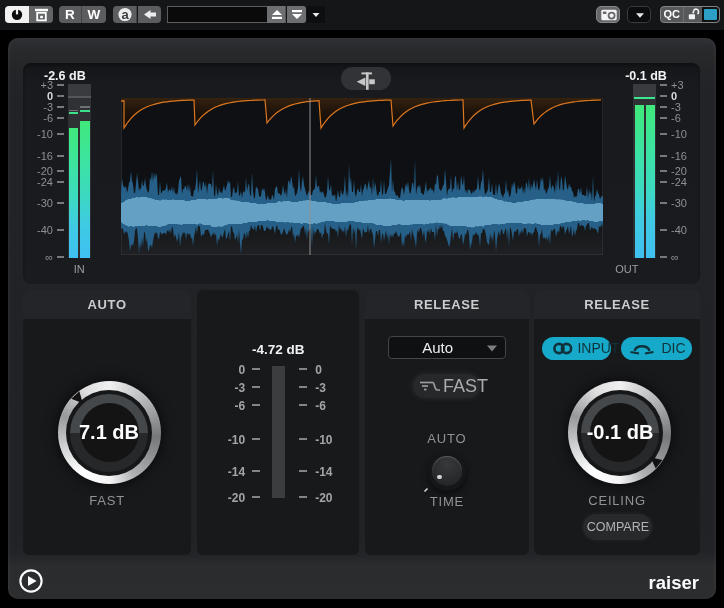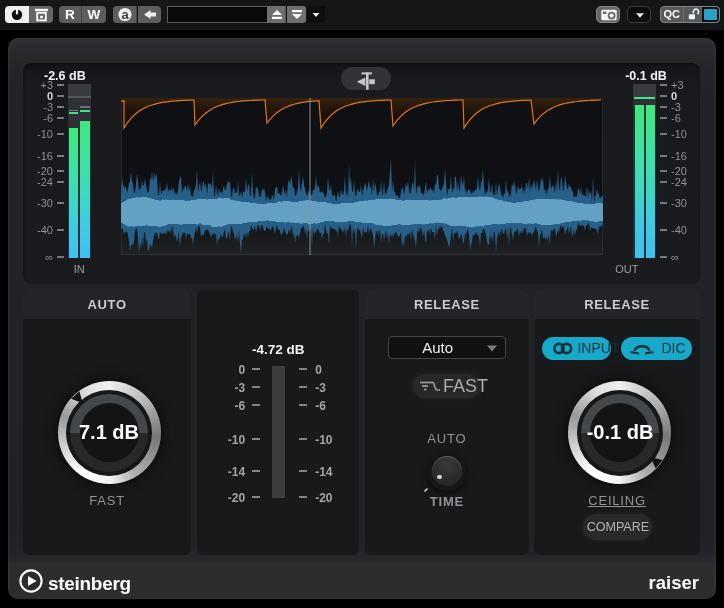--- a/index.html
+++ b/index.html
@@ -289,21 +289,21 @@
         <div style="position:absolute;left:62.8px;top:162.5px;width:38px;height:38px;border-radius:50%;background:#161718;box-shadow:0 3px 7px rgba(0,0,0,0.55);">
    <div style="position:absolute;left:4px;top:3.5px;width:30px;height:30px;border-radius:50%;
       background:radial-gradient(circle at 50% 28%,#38393b 0%,#2b2c2e 55%,#202123 100%);
       box-shadow:inset 0 1px 1px rgba(255,255,255,0.22);">
       <div style="position:absolute;left:5.5px;top:18.5px;width:4.6px;height:4.6px;border-radius:50%;background:#d2d4d6;"></div>
    </div>
 </div>
         <svg width="12" height="12" viewBox="0 0 12 12" style="position:absolute;left:56.8px;top:192px;">
           <path d="M2.5 9.5 L5.5 6.5" stroke="#dfe0e1" stroke-width="1.5"></path>
         </svg>
-        <div class="plabel" style="left:0;top:204px;width:100%;font-weight:bold;">TIME</div>
+        <div class="plabel" style="left:0;top:204px;width:100%;">TIME</div>
       </div>
     <div class="panel" style="left:526.4px; width:165.4px;">
         <div class="phead">RELEASE</div>
         <div style="position:absolute;left:8px;top:47px;width:68.5px;height:23px;border-radius:11.5px;background:#17a9c9;">
   <svg width="30" height="23" viewBox="0 0 30 23" style="position:absolute;left:6px;top:0;">
     <circle cx="11" cy="11.5" r="4.6" fill="none" stroke="#10323b" stroke-width="2.6"></circle>
     <circle cx="18.5" cy="11.5" r="4.6" fill="none" stroke="#10323b" stroke-width="2.6"></circle>
   </svg>
   <div style="position:absolute;left:35px;top:0;height:100%;line-height:23px;font-size:14px;color:#10323b;">INPUT</div>
 </div>
@@ -317,27 +317,26 @@
 </div>
         <div class="knob" style="left:34.1px;top:91px;">
     <div class="in1"></div>
           <div class="in2"></div>
           <div class="in3"></div>
     <div class="val">-0.1&nbsp;dB</div>
     <svg width="103" height="103" viewBox="0 0 103 103" style="position:absolute;left:0;top:0;">
       <path d="M82.5 76.3 L87.7 87.5 L94.5 78.9 Z" fill="#121212"></path>
     </svg>
 </div>
-        <div class="plabel" style="left:0;top:203px;width:100%;text-decoration:underline;">CEILING</div>
+        <div class="plabel" style="left:0;top:203px;width:100%;">CEILING</div>
         <div style="position:absolute;left:49px;top:224px;width:69px;height:26px;border-radius:13px;background:#28292b;box-shadow:0 0 5px rgba(110,110,115,0.15);
   text-align:center;line-height:26px;font-size:12.5px;color:#b2b4b7;">COMPARE</div>
       </div>
 
     <div id="footer">
       <svg width="28" height="28" viewBox="0 0 28 28" style="position:absolute;left:9px;top:10px;">
         <circle cx="14" cy="14" r="10.6" fill="none" stroke="#fdfdfd" stroke-width="2.1"></circle>
         <path d="M11 8.9 L19.6 14 L11 19.1 Z" fill="#fdfdfd"></path>
       </svg>
-      <div style="position:absolute;left:40px;top:16px;font-size:19px;font-weight:bold;color:#fdfdfe;letter-spacing:-0.3px;">steinberg</div>
       <div style="position:absolute;right:17px;top:15px;font-size:18.5px;font-weight:bold;color:#fafbfc;">raiser</div>
     </div>
   </div>
 </div>
 
 </body></html>

